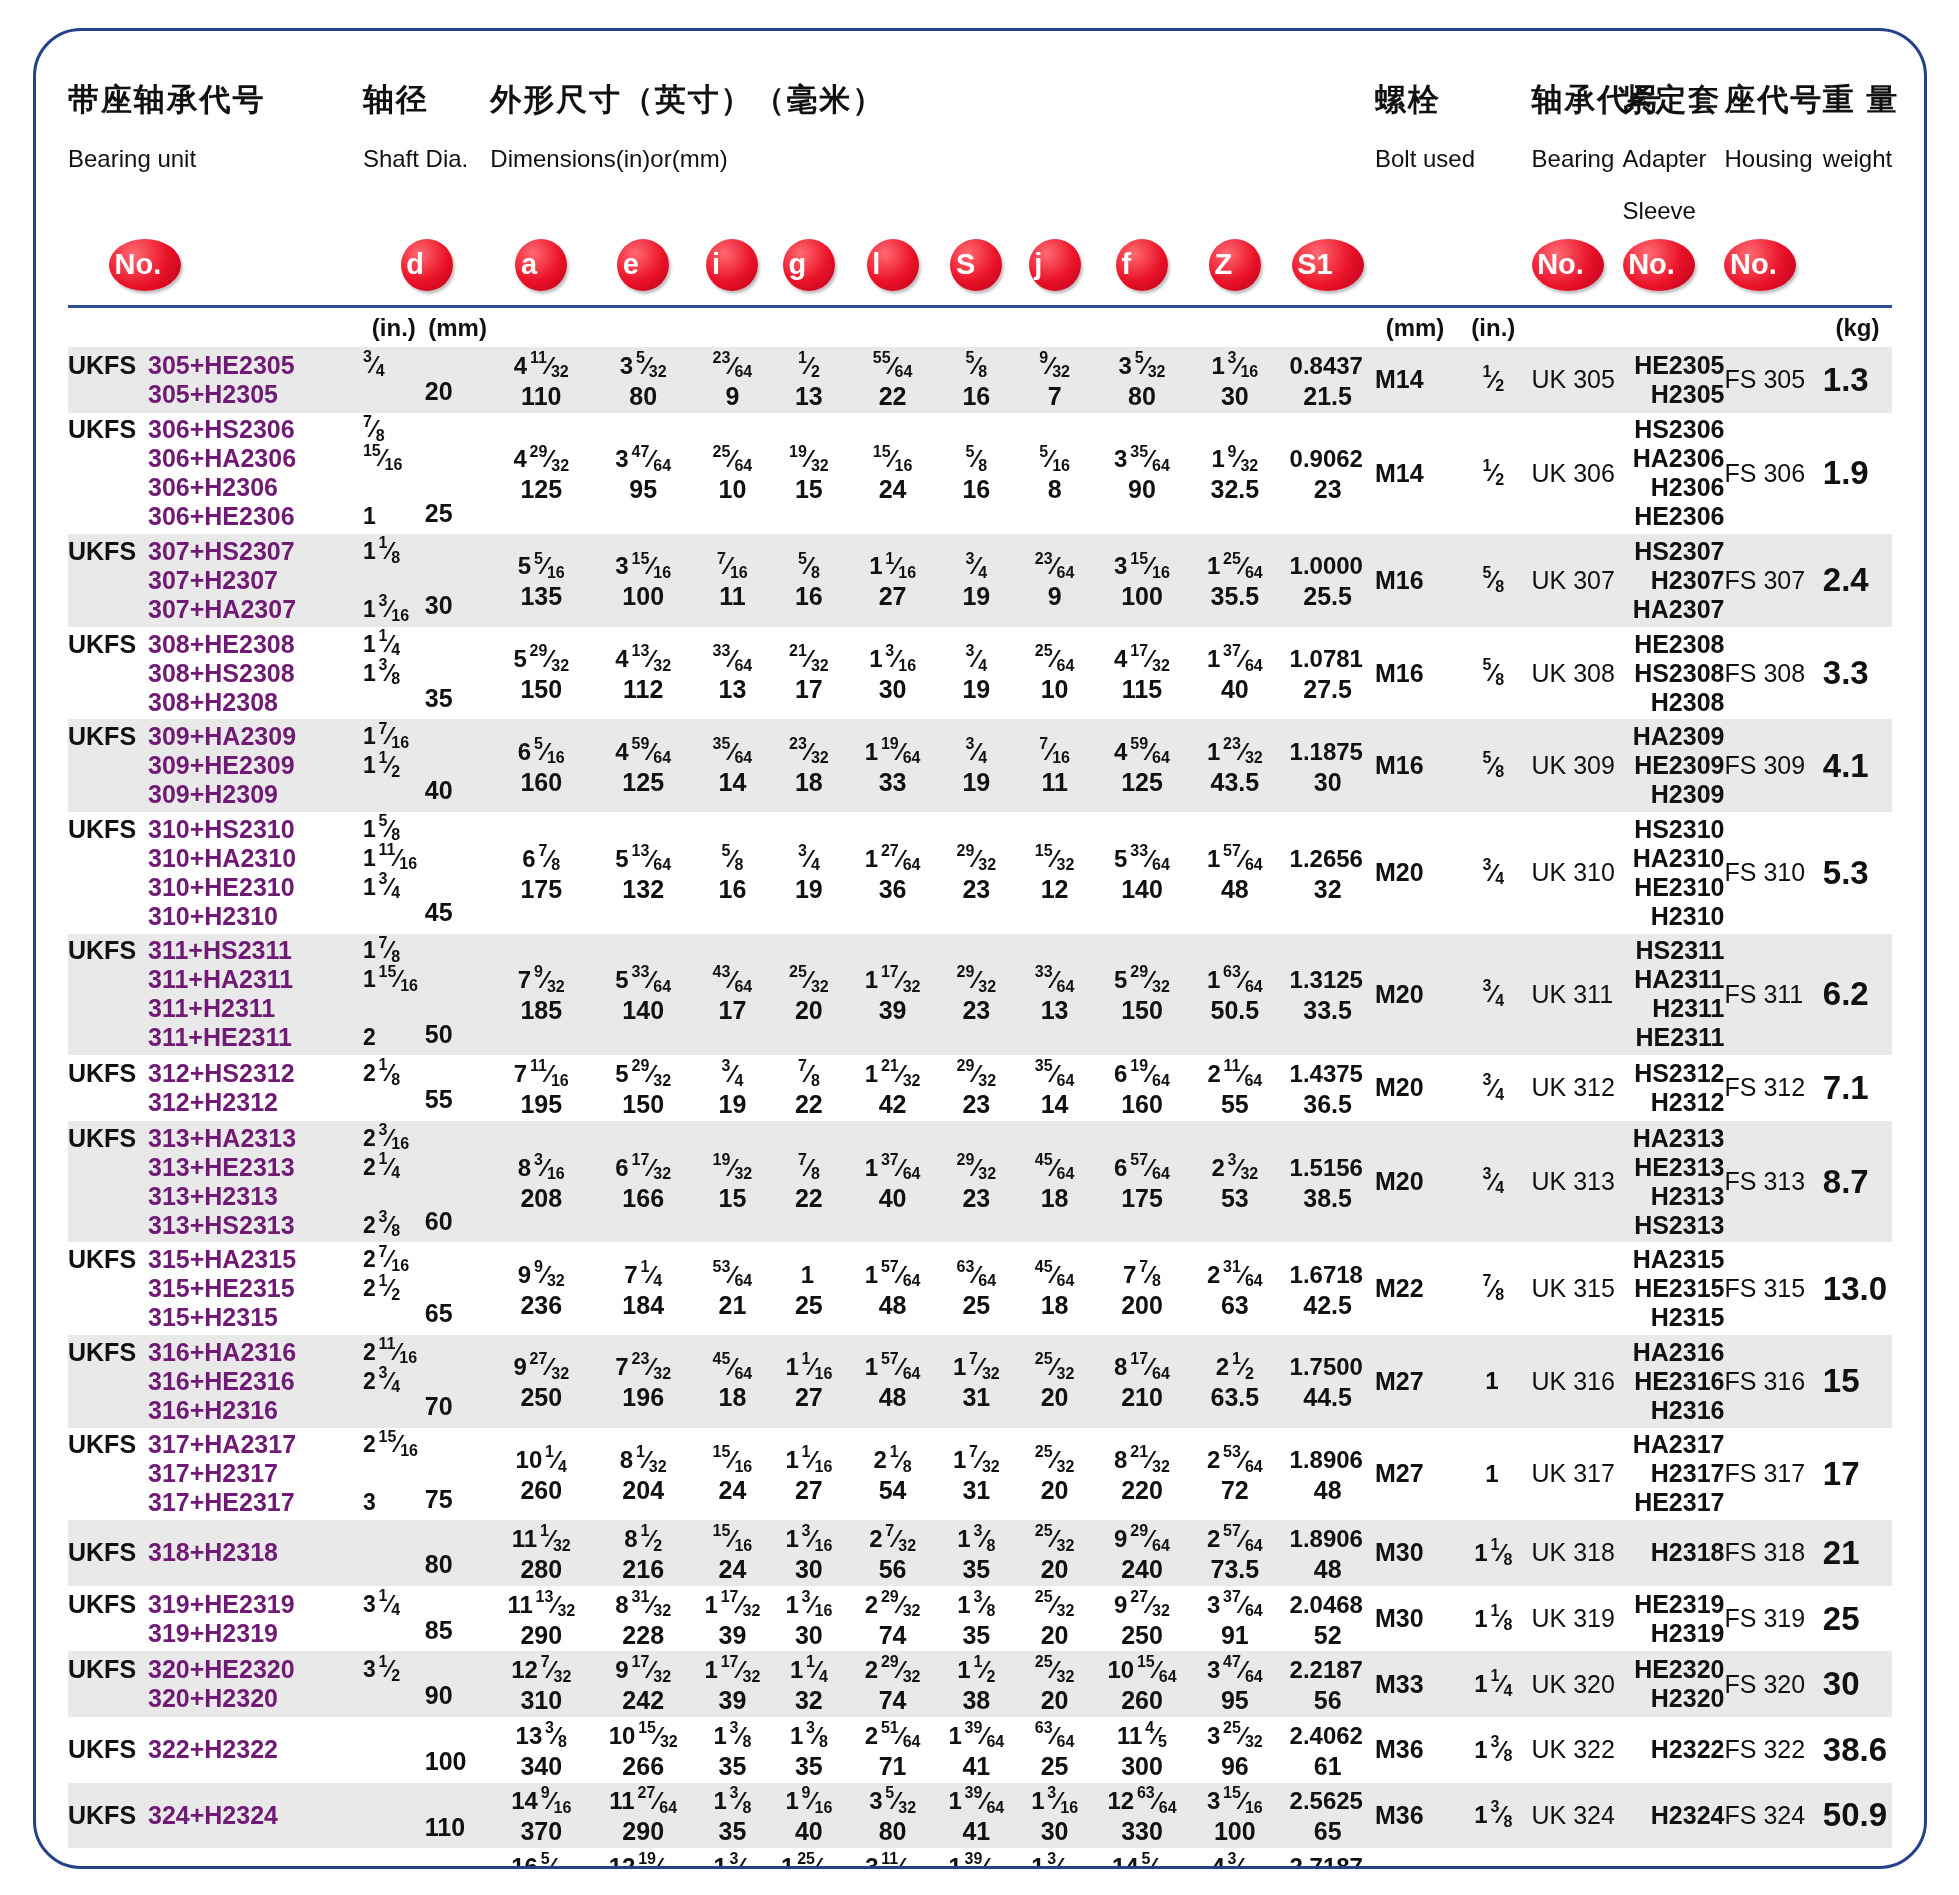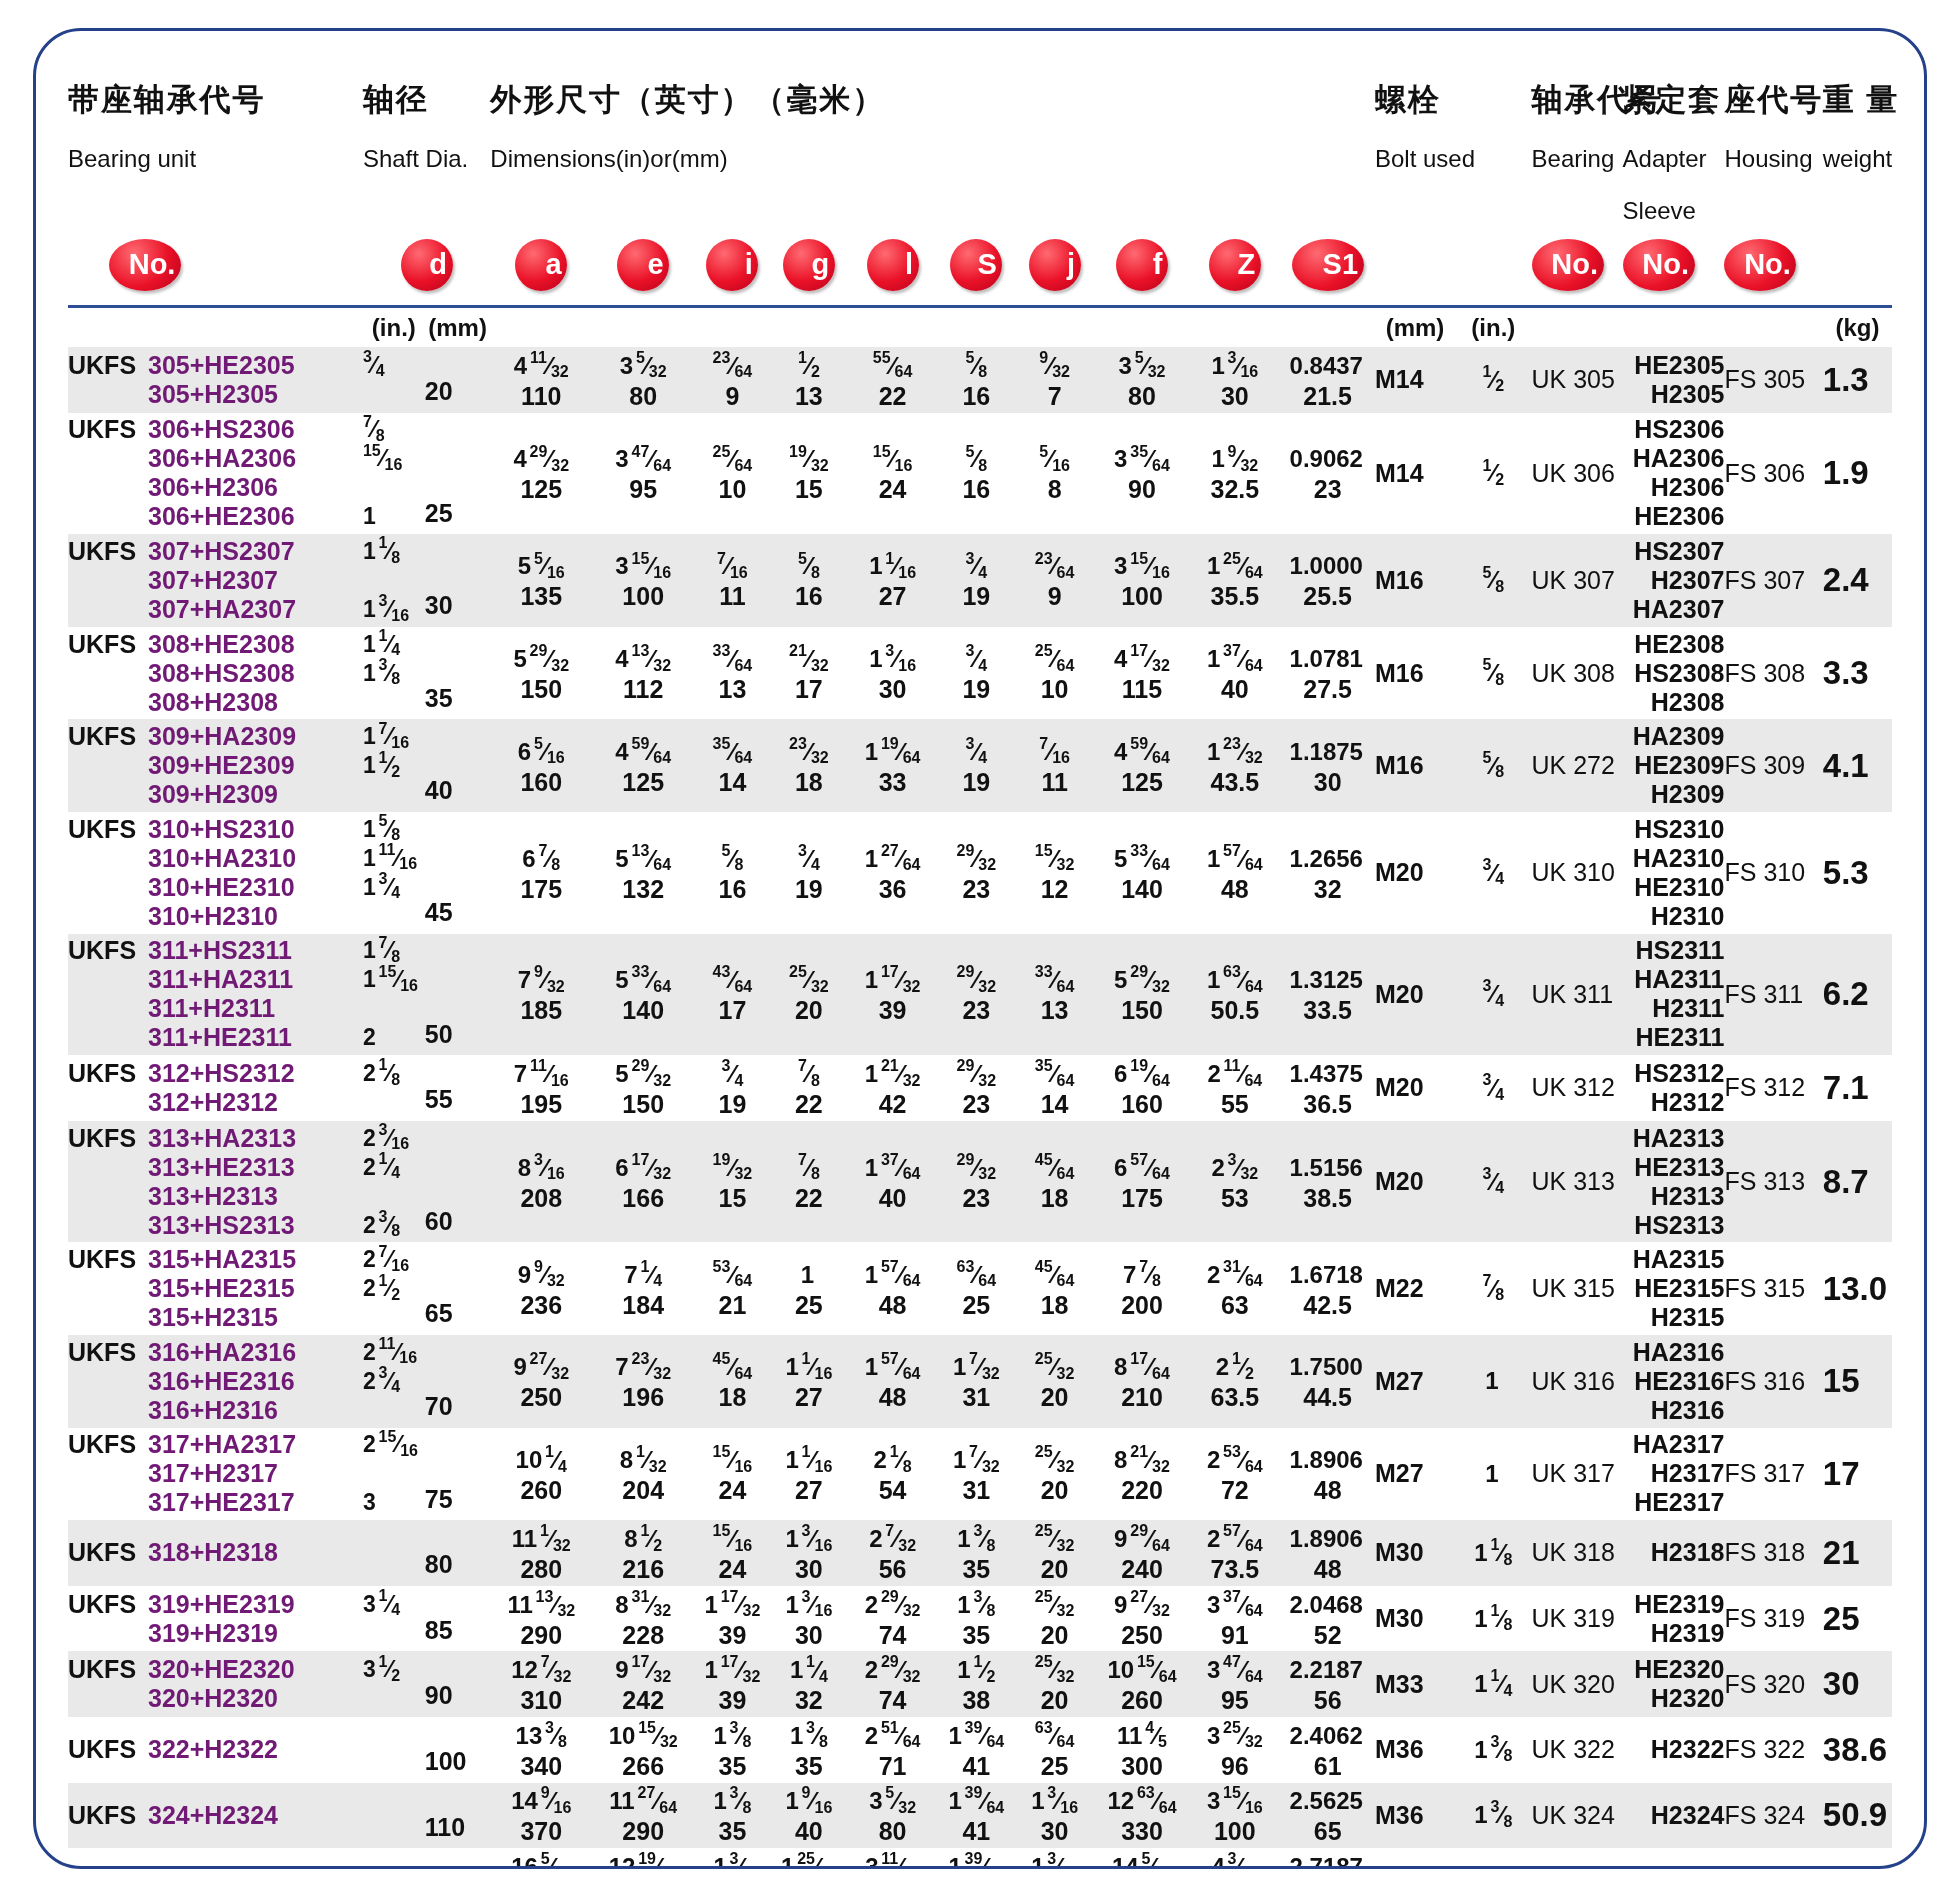--- a/index.html
+++ b/index.html
@@ -5,21 +5,21 @@
   html,body{margin:0;padding:0;background:#fff;}
   body{width:1960px;height:1895px;position:relative;font-family:"Liberation Sans",sans-serif;color:#111;}
   .card{position:absolute;left:33px;top:28px;right:33px;bottom:26px;border:3.7px solid #24418a;border-radius:48px;padding:24px 32px 16.7px 32px;box-sizing:border-box;overflow:hidden;background:#fff;}
   table{width:100%;border-collapse:collapse;table-layout:fixed;}
   td{padding:0;vertical-align:middle;}
   
   tr.titles td{vertical-align:top;padding-top:24px;height:111px;}
   .zh{font-size:31px;font-weight:bold;letter-spacing:1.9px;white-space:nowrap;}
   .en{font-size:24px;margin-top:24px;white-space:nowrap;}
   tr.badges td{height:80px;vertical-align:middle;}
-  .badge{display:inline-block;min-width:52px;height:52px;line-height:50px;padding:0 5.6px;box-sizing:border-box;border-radius:50%;text-align:right;color:#fff;font-size:29px;font-weight:bold;background:radial-gradient(circle at 35% 28%, #ff6a72 0%, #ea1228 55%, #b8001c 100%);box-shadow:1.9px 2.8px 2.8px rgba(0,0,0,.25);}
+  .badge{display:inline-block;min-width:52px;height:52px;line-height:50px;padding:0 5.6px;box-sizing:border-box;border-radius:50%;text-align:left;color:#fff;font-size:29px;font-weight:bold;background:radial-gradient(circle at 35% 28%, #ff6a72 0%, #ea1228 55%, #b8001c 100%);box-shadow:1.9px 2.8px 2.8px rgba(0,0,0,.25);}
   .badge.wide{min-width:72px;border-radius:50% / 50%;}
   tr.units td{border-top:3.7px solid #2e4d92;height:39px;font-size:24px;font-weight:bold;text-align:center;vertical-align:middle;}
   
   tr.rowg.shaded{background:#e9e9e9;}
   tr.rowg td{padding:2.8px 0;}
   .nline{display:flex;line-height:29px;font-size:25px;font-weight:bold;white-space:nowrap;}
   .pfx{width:80px;color:#111;}
   .code{color:#701a75;}
   .iline{line-height:29px;height:29px;font-size:23px;font-weight:bold;text-align:left;white-space:nowrap;}
   .c-dmm{vertical-align:bottom;}
@@ -486,21 +486,21 @@
           <td class="c-dim">
             <div class="fl"><span class="w">1</span><span class="f"><sup>23</sup>⁄<sub>32</sub></span></div>
             <div class="ml">43.5</div>
           </td>
           <td class="c-dim">
             <div class="fl"><span class="w">1.1875</span></div>
             <div class="ml">30</div>
           </td>
           <td class="c-bolt">M16</td>
           <td class="c-boltin"><span class="f"><sup>5</sup>⁄<sub>8</sub></span></td>
-          <td class="c-brg">UK 272</td>
+          <td class="c-brg">UK 309</td>
           <td class="c-adp">
             <div class="aline">HA2309</div>
             <div class="aline">HE2309</div>
             <div class="aline">H2309</div>
           </td>
           <td class="c-hsg">FS 309</td>
           <td class="c-wt">4.1</td>
         </tr>
         <tr class="rowg">
           <td class="c-name">

